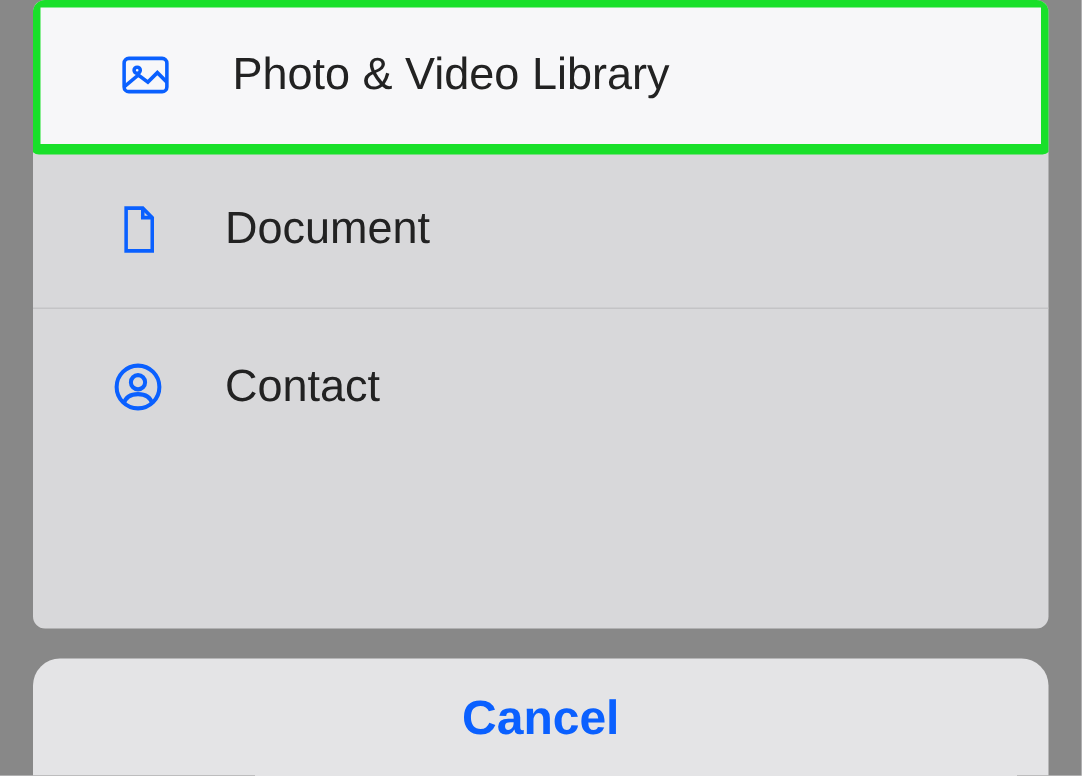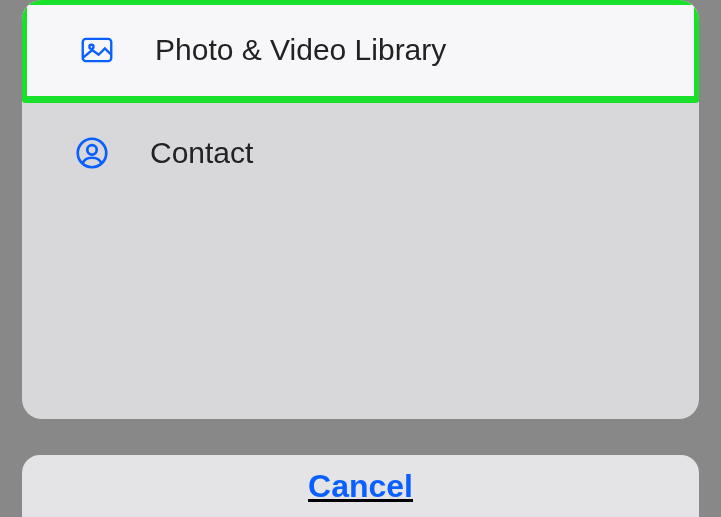--- a/index.html
+++ b/index.html
@@ -14,21 +14,21 @@
       font-family: -apple-system, BlinkMacSystemFont, "Segoe UI", Helvetica, Arial, sans-serif;
       overflow: hidden;
       position: relative;
     }
     .sheet {
       position: absolute;
       left: 22px;
       right: 22px;
       top: 0;
       background: #d8d8da;
-      border-radius: 20px;
+      border-radius: 8px;
       overflow: hidden;
     }
     .menu-item {
       display: flex;
       align-items: center;
       height: 100px;
       padding-left: 48px;
       border-bottom: 1px solid #c4c4c6;
       cursor: pointer;
     }
@@ -61,26 +61,25 @@
       color: #222;
       font-weight: 400;
     }
     .cancel-sheet {
       position: absolute;
       left: 22px;
       right: 22px;
       bottom: 0;
       background: #e4e4e6;
       border-radius: 18px 18px 0 0;
-      height: 62px;
+      height: 78px;
       display: flex;
       align-items: center;
       justify-content: center;
       cursor: pointer;
-      text-decoration: underline;
     }
     .cancel-label {
       font-size: 32px;
       font-weight: 600;
       color: #0a60ff;
     }
   </style>
 </head>
 <body>
 
@@ -90,20 +89,29 @@
     <span class="icon-wrap">
       <svg viewBox="0 0 24 24" fill="none" stroke="currentColor" stroke-width="1.5">
         <rect x="3" y="5" width="18" height="14" rx="2"></rect>
         <circle cx="8.5" cy="10" r="1.3"></circle>
         <path d="M3 17 L9 12 L13 15 L17 11 L21 15"></path>
       </svg>
     </span>
     <span class="item-label">Photo &amp; Video Library</span>
   </div>
 
+  <div class="menu-item" style="height: 104.75px;">
+    <span class="icon-wrap">
+      <svg viewBox="0 0 24 24" fill="none" stroke="currentColor" stroke-width="1.5">
+        <path d="M7 3 L14 3 L18 7 L18 21 L7 21 Z"></path>
+        <path d="M14 3 L14 7 L18 7"></path>
+      </svg>
+    </span>
+    <span class="item-label">Document</span>
+  </div>
 
 
   <div class="menu-item" style="height: 104.75px;">
     <span class="icon-wrap">
       <svg viewBox="0 0 24 24" fill="none" stroke="currentColor" stroke-width="1.7">
         <circle cx="12" cy="12" r="9"></circle>
         <circle cx="12" cy="10" r="3"></circle>
         <path d="M6 19 C7 15.5 10 15 12 15 C14 15 17 15.5 18 19"></path>
       </svg>
     </span>

